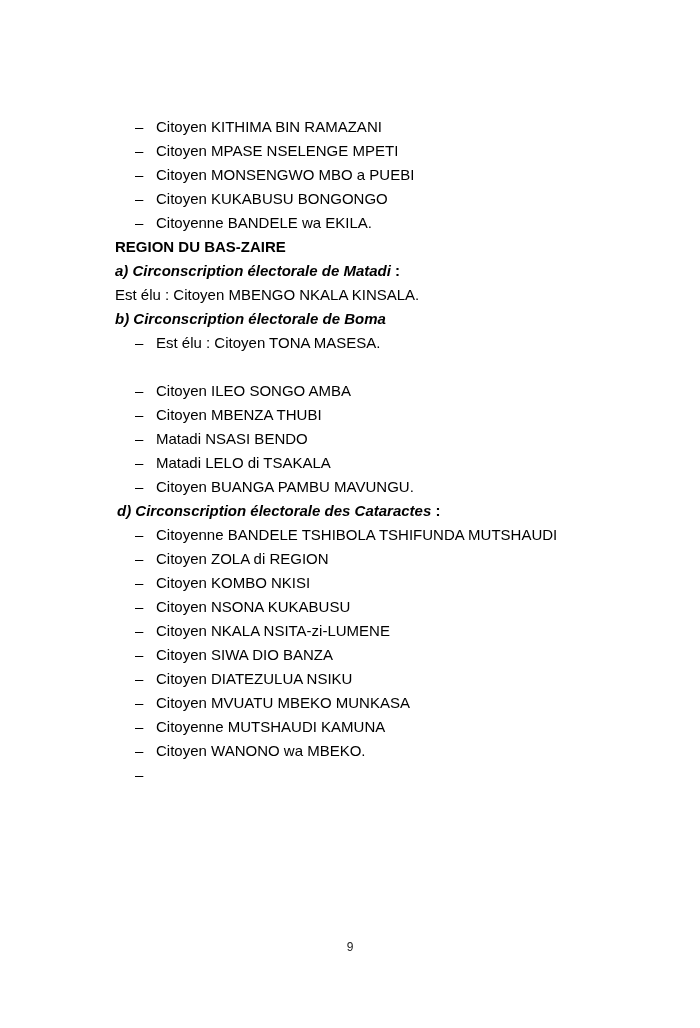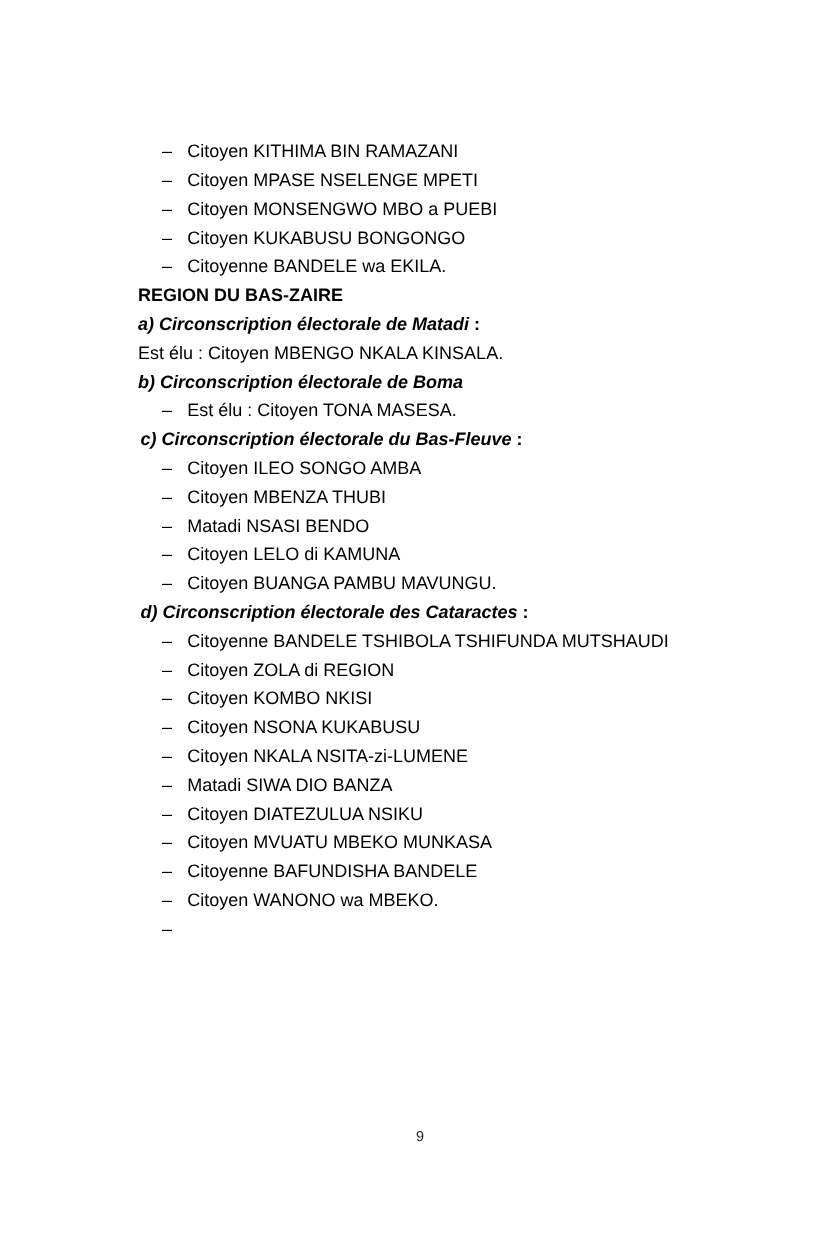--- a/index.html
+++ b/index.html
@@ -26,34 +26,33 @@
   <div class="line bullet" style="top:213px"><span class="dash">–</span><span>Citoyenne BANDELE wa EKILA.</span></div>
 
   <div class="line heading" style="top:237px">REGION DU BAS-ZAIRE</div>
 
   <div class="line sub" style="top:261px"><span>a) Circonscription électorale de Matadi</span><span class="colon"> :</span></div>
   <div class="line" style="top:285px">Est élu : Citoyen MBENGO NKALA KINSALA.</div>
 
   <div class="line sub" style="top:309px">b) Circonscription électorale de Boma</div>
   <div class="line bullet" style="top:333px"><span class="dash">–</span><span>Est élu : Citoyen TONA  MASESA.</span></div>
 
-  <div class="line sub" style="top:357px; left:117px"><span>c) Circonscription électorale du Bas-Fleuve</span><span class="colon"> :</span></div>
   <div class="line bullet" style="top:381px"><span class="dash">–</span><span>Citoyen ILEO SONGO AMBA</span></div>
   <div class="line bullet" style="top:405px"><span class="dash">–</span><span>Citoyen MBENZA THUBI</span></div>
   <div class="line bullet" style="top:429px"><span class="dash">–</span><span>Matadi NSASI BENDO</span></div>
-  <div class="line bullet" style="top:453px"><span class="dash">–</span><span>Citoyen LELO di KAMUNA</span></div>
+  <div class="line bullet" style="top:453px"><span class="dash">–</span><span>Matadi LELO di TSAKALA</span></div>
   <div class="line bullet" style="top:477px"><span class="dash">–</span><span>Citoyen BUANGA PAMBU MAVUNGU.</span></div>
 
   <div class="line sub" style="top:501px; left:117px"><span>d) Circonscription électorale des Cataractes</span><span class="colon"> :</span></div>
   <div class="line bullet" style="top:525px"><span class="dash">–</span><span>Citoyenne BANDELE TSHIBOLA TSHIFUNDA MUTSHAUDI</span></div>
   <div class="line bullet" style="top:549px"><span class="dash">–</span><span>Citoyen ZOLA di REGION</span></div>
   <div class="line bullet" style="top:573px"><span class="dash">–</span><span>Citoyen KOMBO NKISI</span></div>
   <div class="line bullet" style="top:597px"><span class="dash">–</span><span>Citoyen NSONA KUKABUSU</span></div>
   <div class="line bullet" style="top:621px"><span class="dash">–</span><span>Citoyen NKALA NSITA-zi-LUMENE</span></div>
-  <div class="line bullet" style="top:645px"><span class="dash">–</span><span>Matadi SIWA DIO BANZA</span></div>
+  <div class="line bullet" style="top:645px"><span class="dash">–</span><span>Citoyen SIWA DIO BANZA</span></div>
   <div class="line bullet" style="top:669px"><span class="dash">–</span><span>Citoyen DIATEZULUA NSIKU</span></div>
   <div class="line bullet" style="top:693px"><span class="dash">–</span><span>Citoyen MVUATU MBEKO MUNKASA</span></div>
-  <div class="line bullet" style="top:717px"><span class="dash">–</span><span>Citoyenne BAFUNDISHA BANDELE</span></div>
+  <div class="line bullet" style="top:717px"><span class="dash">–</span><span>Citoyenne MUTSHAUDI KAMUNA</span></div>
   <div class="line bullet" style="top:741px"><span class="dash">–</span><span>Citoyen WANONO wa MBEKO.</span></div>
   <div class="line bullet" style="top:765px"><span class="dash">–</span><span></span></div>
 
   <div class="pagenum">9</div>
 </div>
 
 </body></html>

